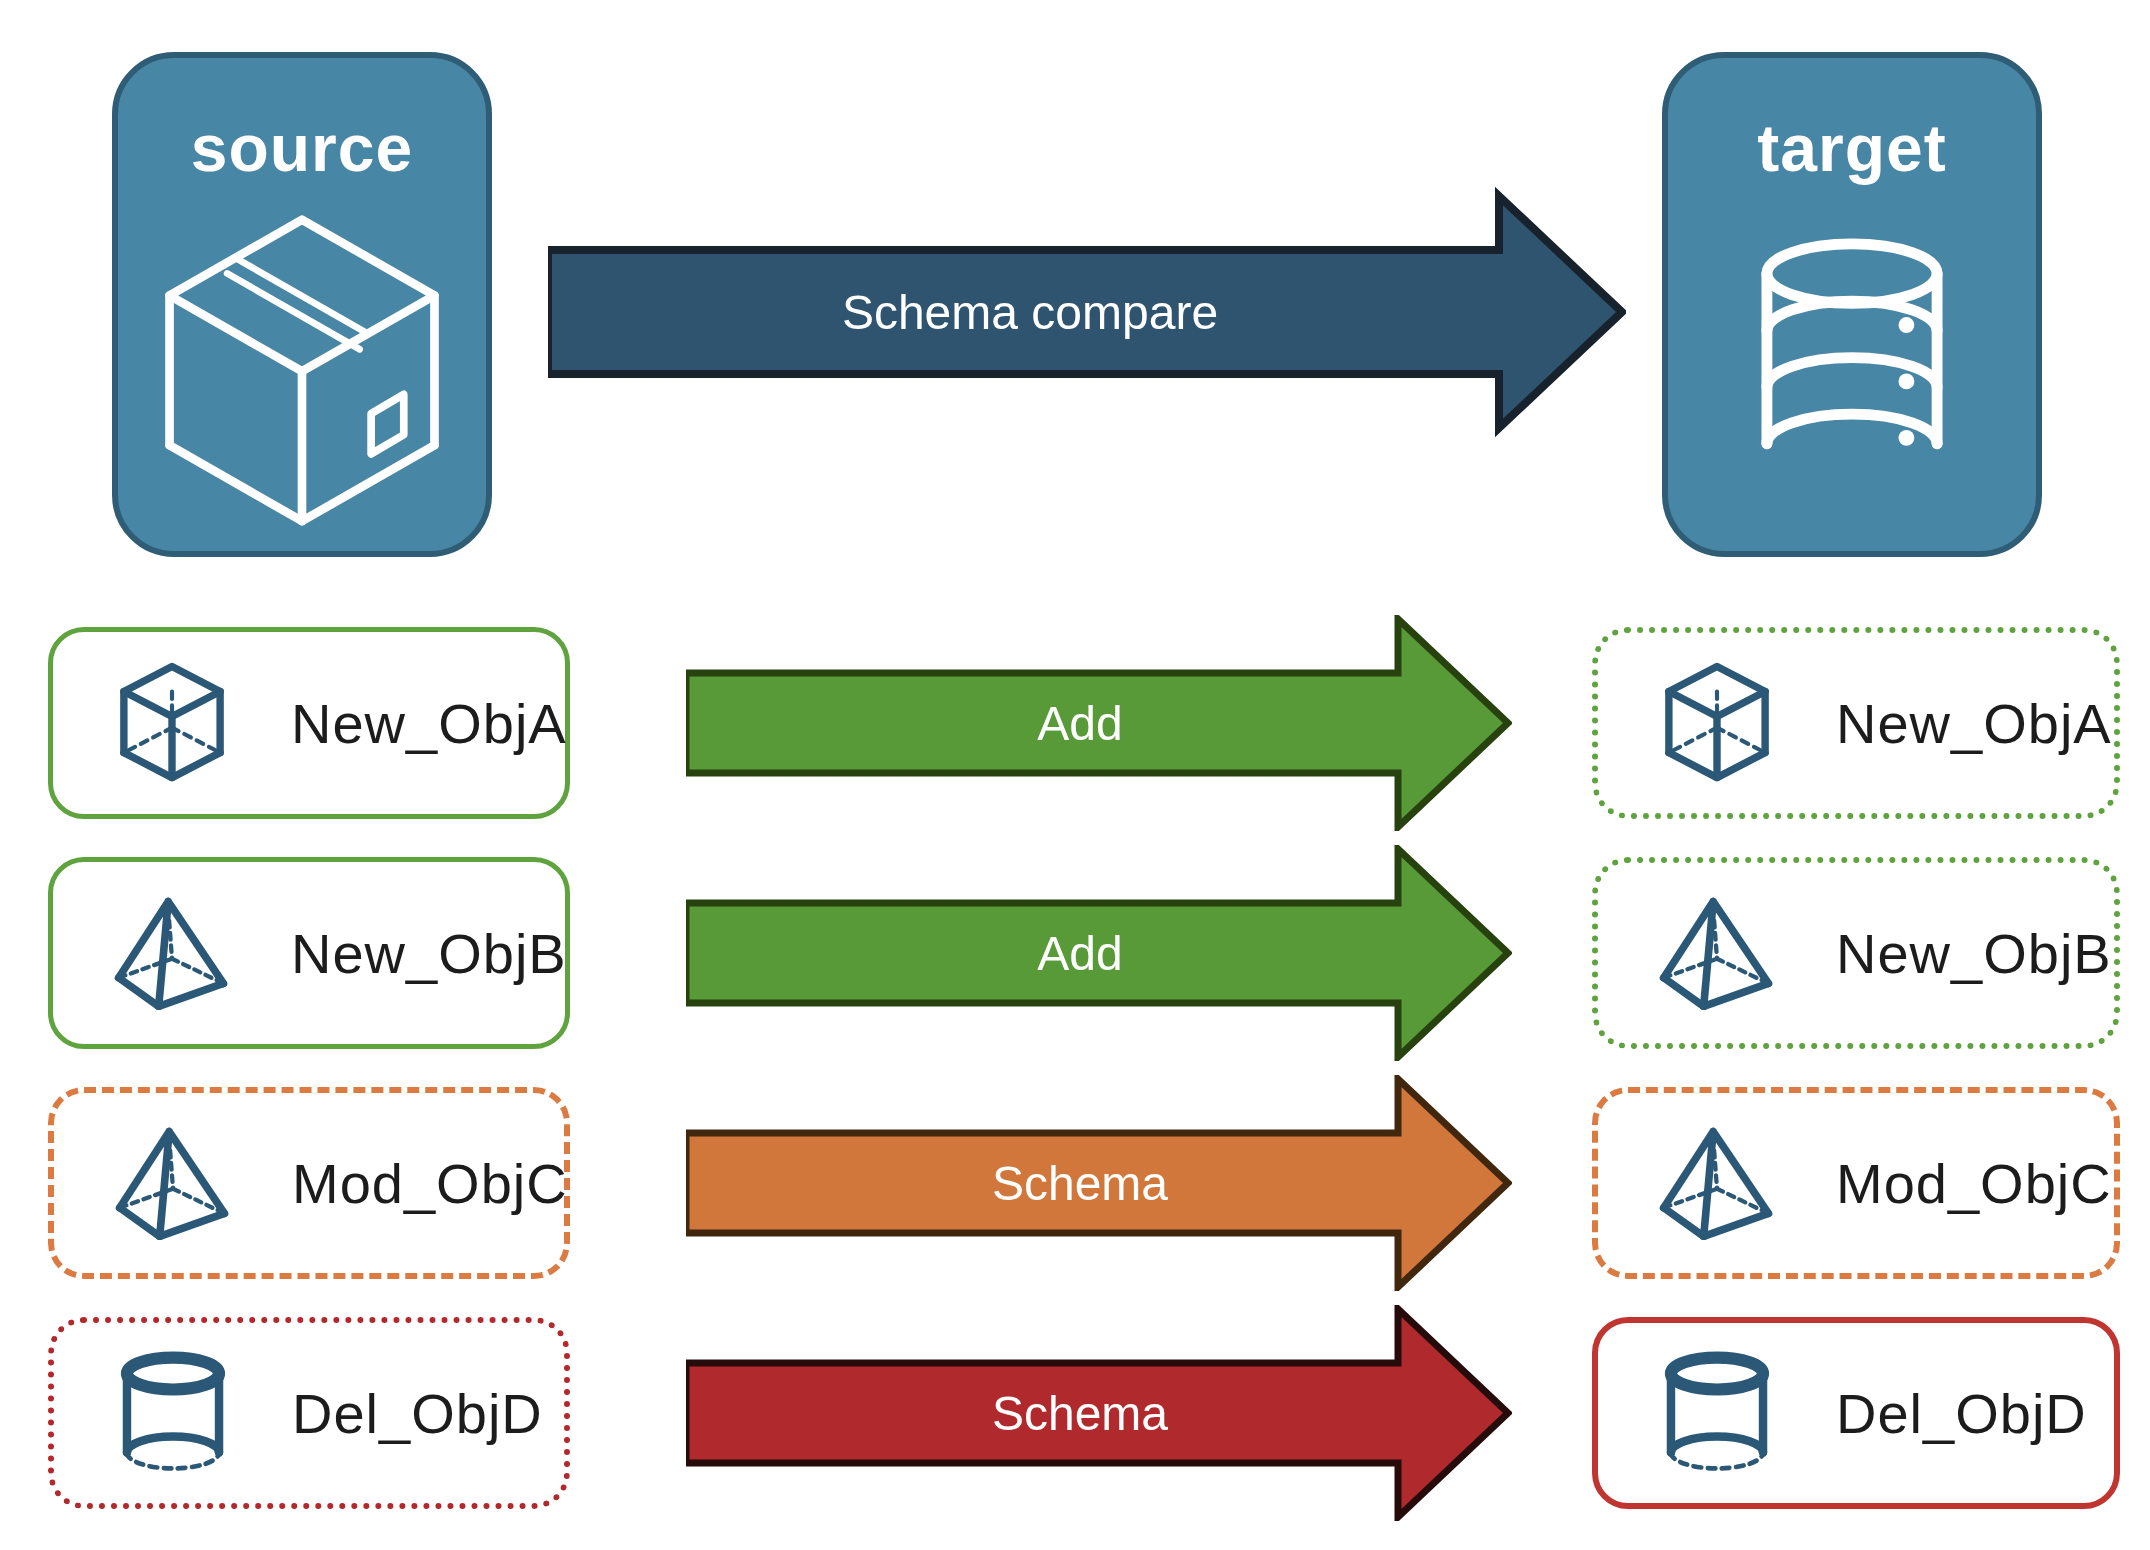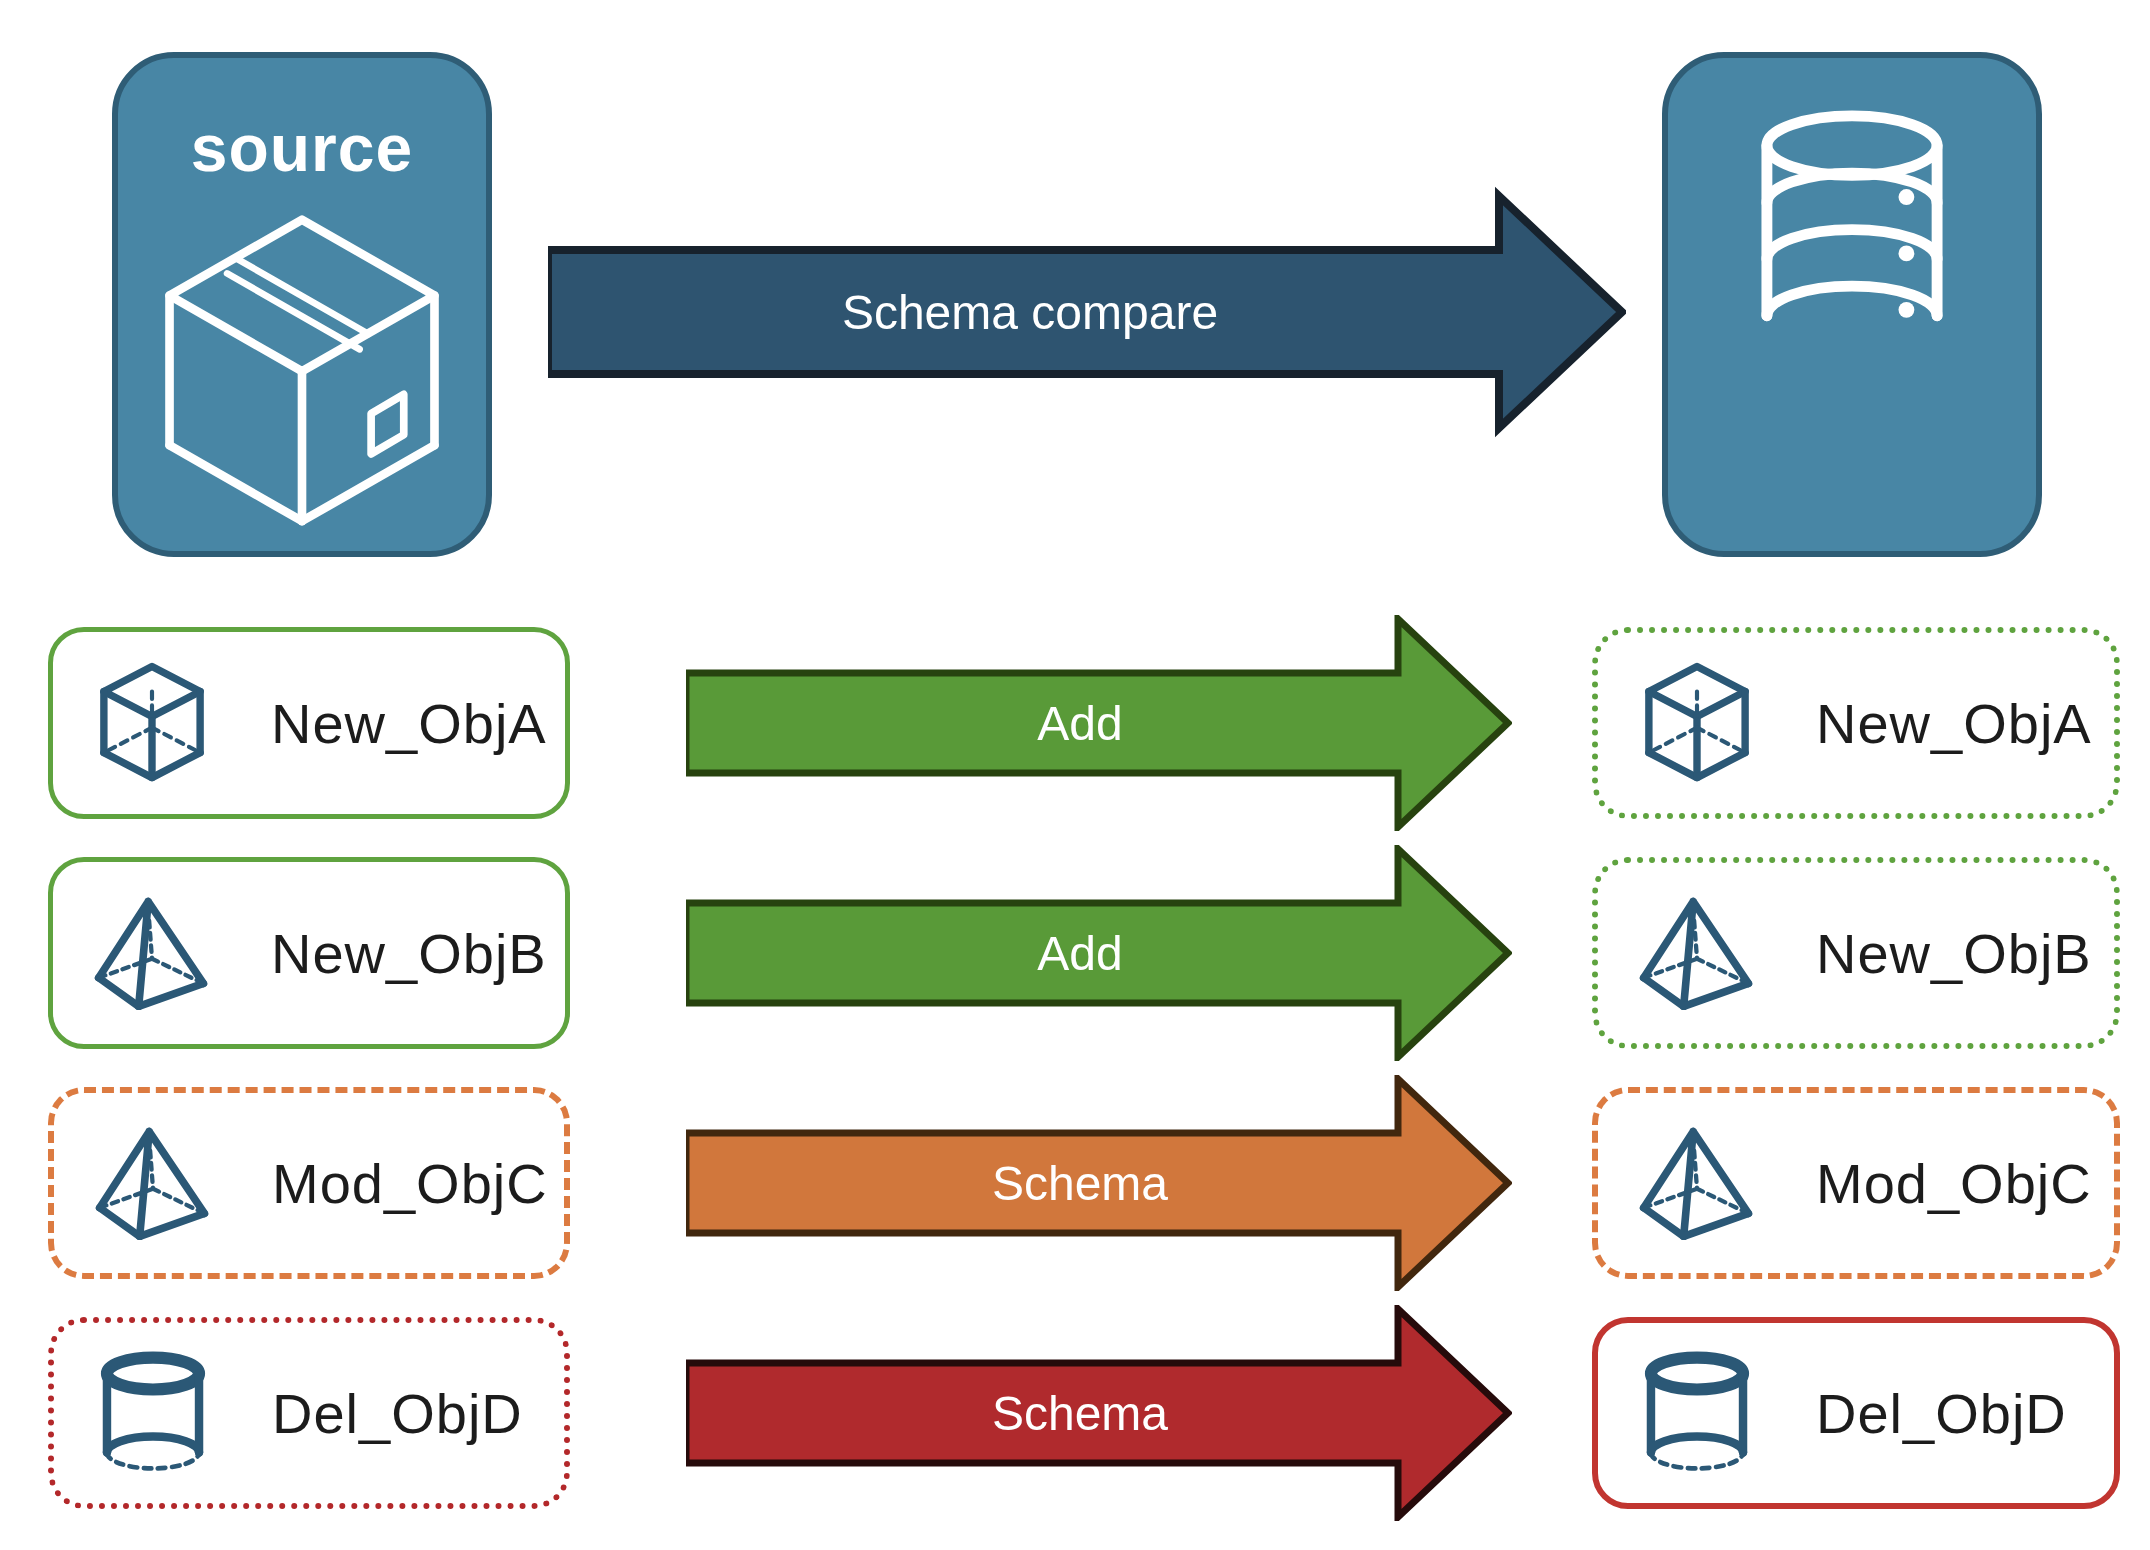--- a/index.html
+++ b/index.html
@@ -18,21 +18,21 @@
 
   
   .compare-arrow{position:absolute;left:548px;top:186px;width:1078px;height:252px;}
   .compare-arrow-label{position:absolute;left:560px;top:252px;width:940px;height:120px;
         display:flex;align-items:center;justify-content:center;
         color:#ffffff;font-size:48px;}
 
   
   .card{position:absolute;height:192px;border-radius:36px;background:#ffffff;
         box-sizing:border-box;display:flex;align-items:center;
-        padding-left:40px;gap:60px;}
+        padding-left:60px;gap:60px;}
   .card.left{left:48px;width:522px;}
   .card.right{left:1592px;width:528px;}
   .b-solid-green {border:5px solid #5fa33f;}
   .b-dotted-green{border:6px dotted #5fa33f;}
   .b-dashed-orange{border:6px dashed #dc7b41;text-align:right;}
   .b-dotted-red  {border:6px dotted #b3282a;}
   .b-solid-red   {border:6px solid #c13530;}
   .card-label{font-size:56px;color:#1c1c1c;letter-spacing:1px;white-space:nowrap;}
   .obj-icon{width:118px;height:124px;flex:none;}
 
@@ -110,20 +110,21 @@
 <div>
 
   <div class="node src">
     <div class="node-label">source</div>
     <svg class="pkg-icon" viewBox="0 0 300 330">
         <use href="#icon-package"></use>
       </svg>
   </div>
 
   <div class="node tgt">
+    <div class="node-label">target</div>
     <svg class="db-icon" viewBox="0 0 190 252">
         <use href="#icon-database"></use>
       </svg>
   </div>
 
   <svg class="compare-arrow" viewBox="0 0 1078 252">
     <polygon points="0,64 951,64 951,10 1074,126 951,242 951,188 0,188" fill="#2e5470" stroke="#17222d" stroke-width="8" stroke-linejoin="miter"></polygon>
   </svg>
   <div class="compare-arrow-label">Schema compare</div>
 

